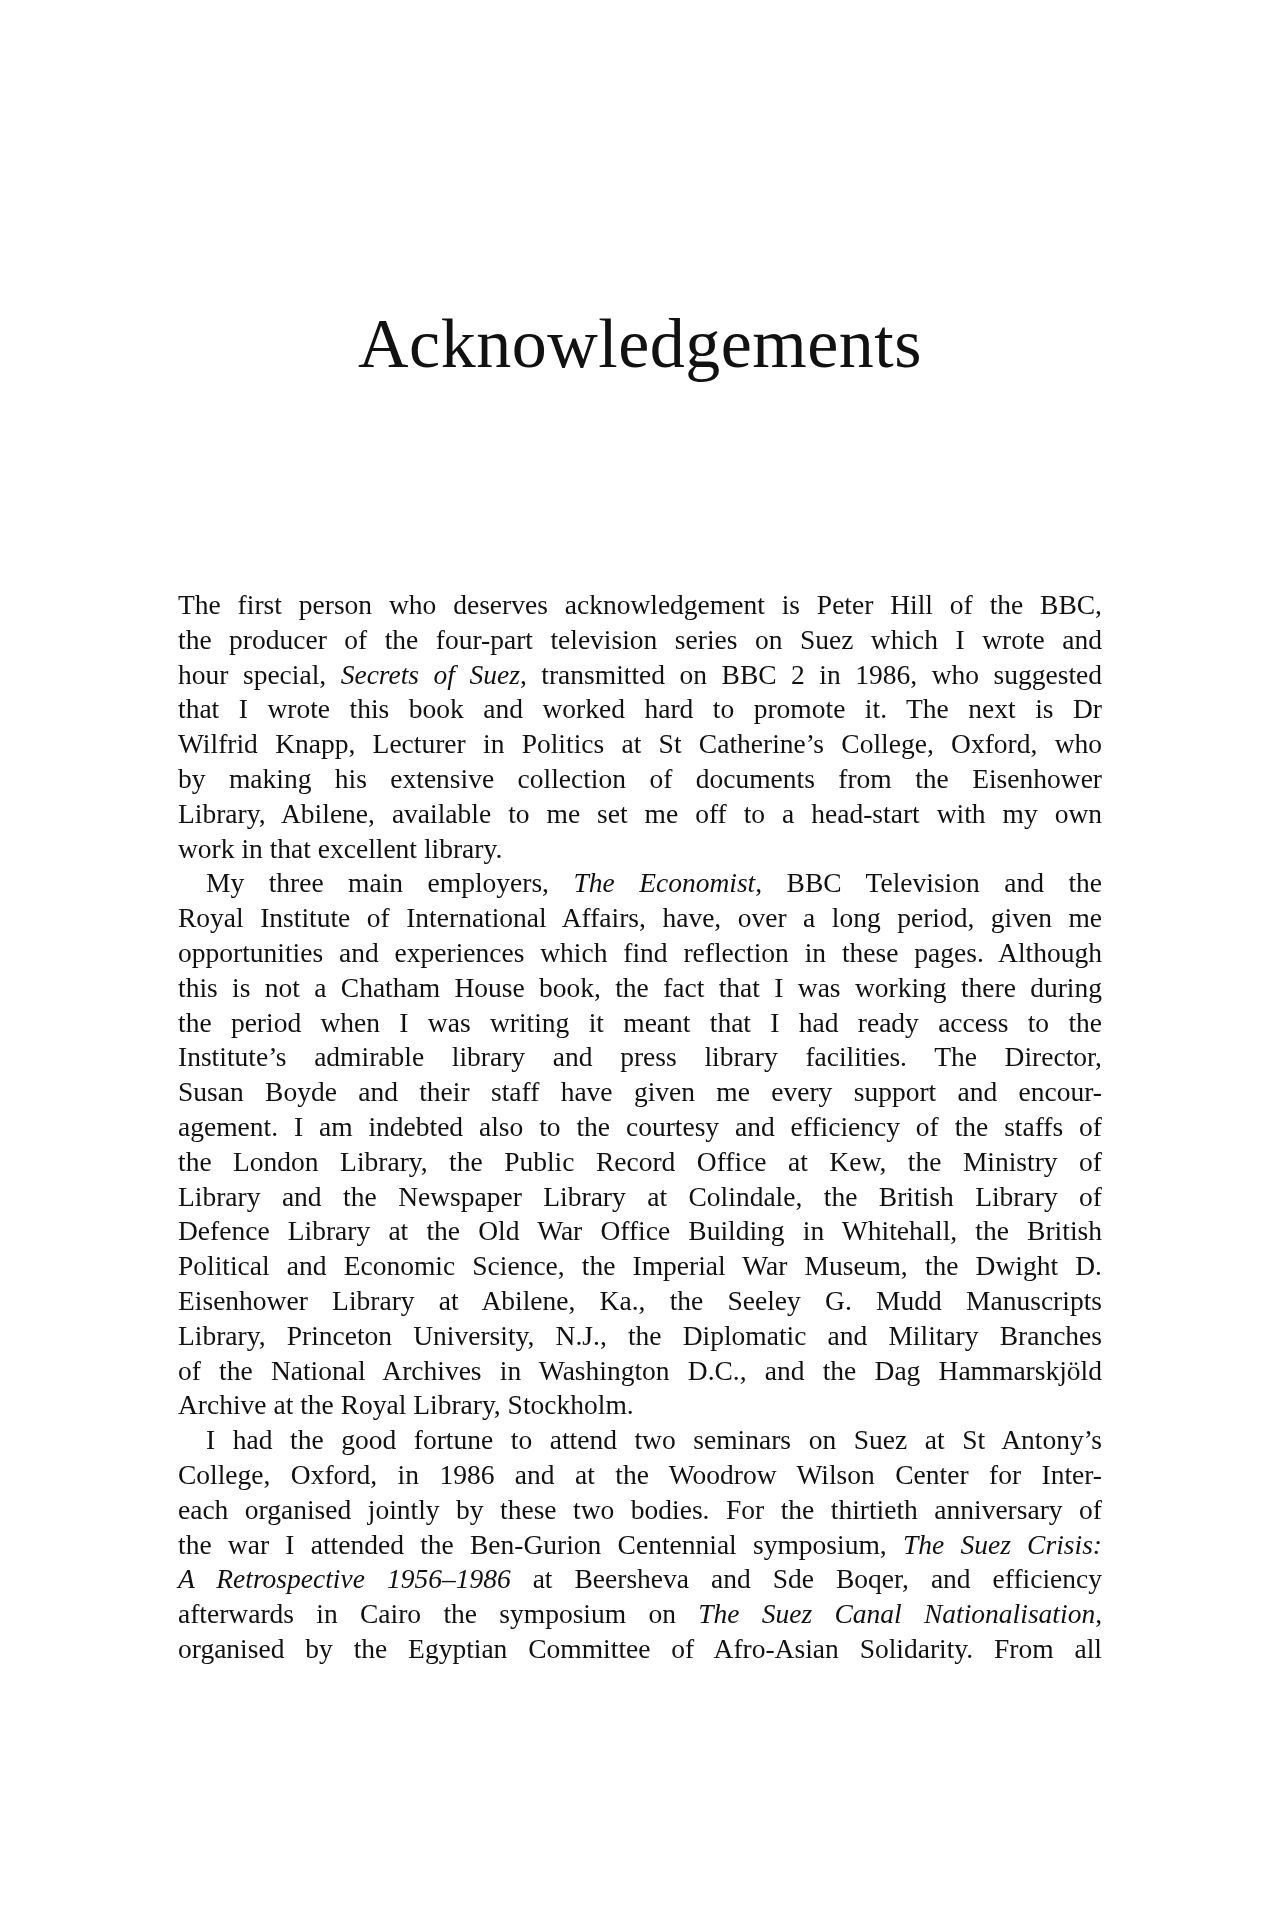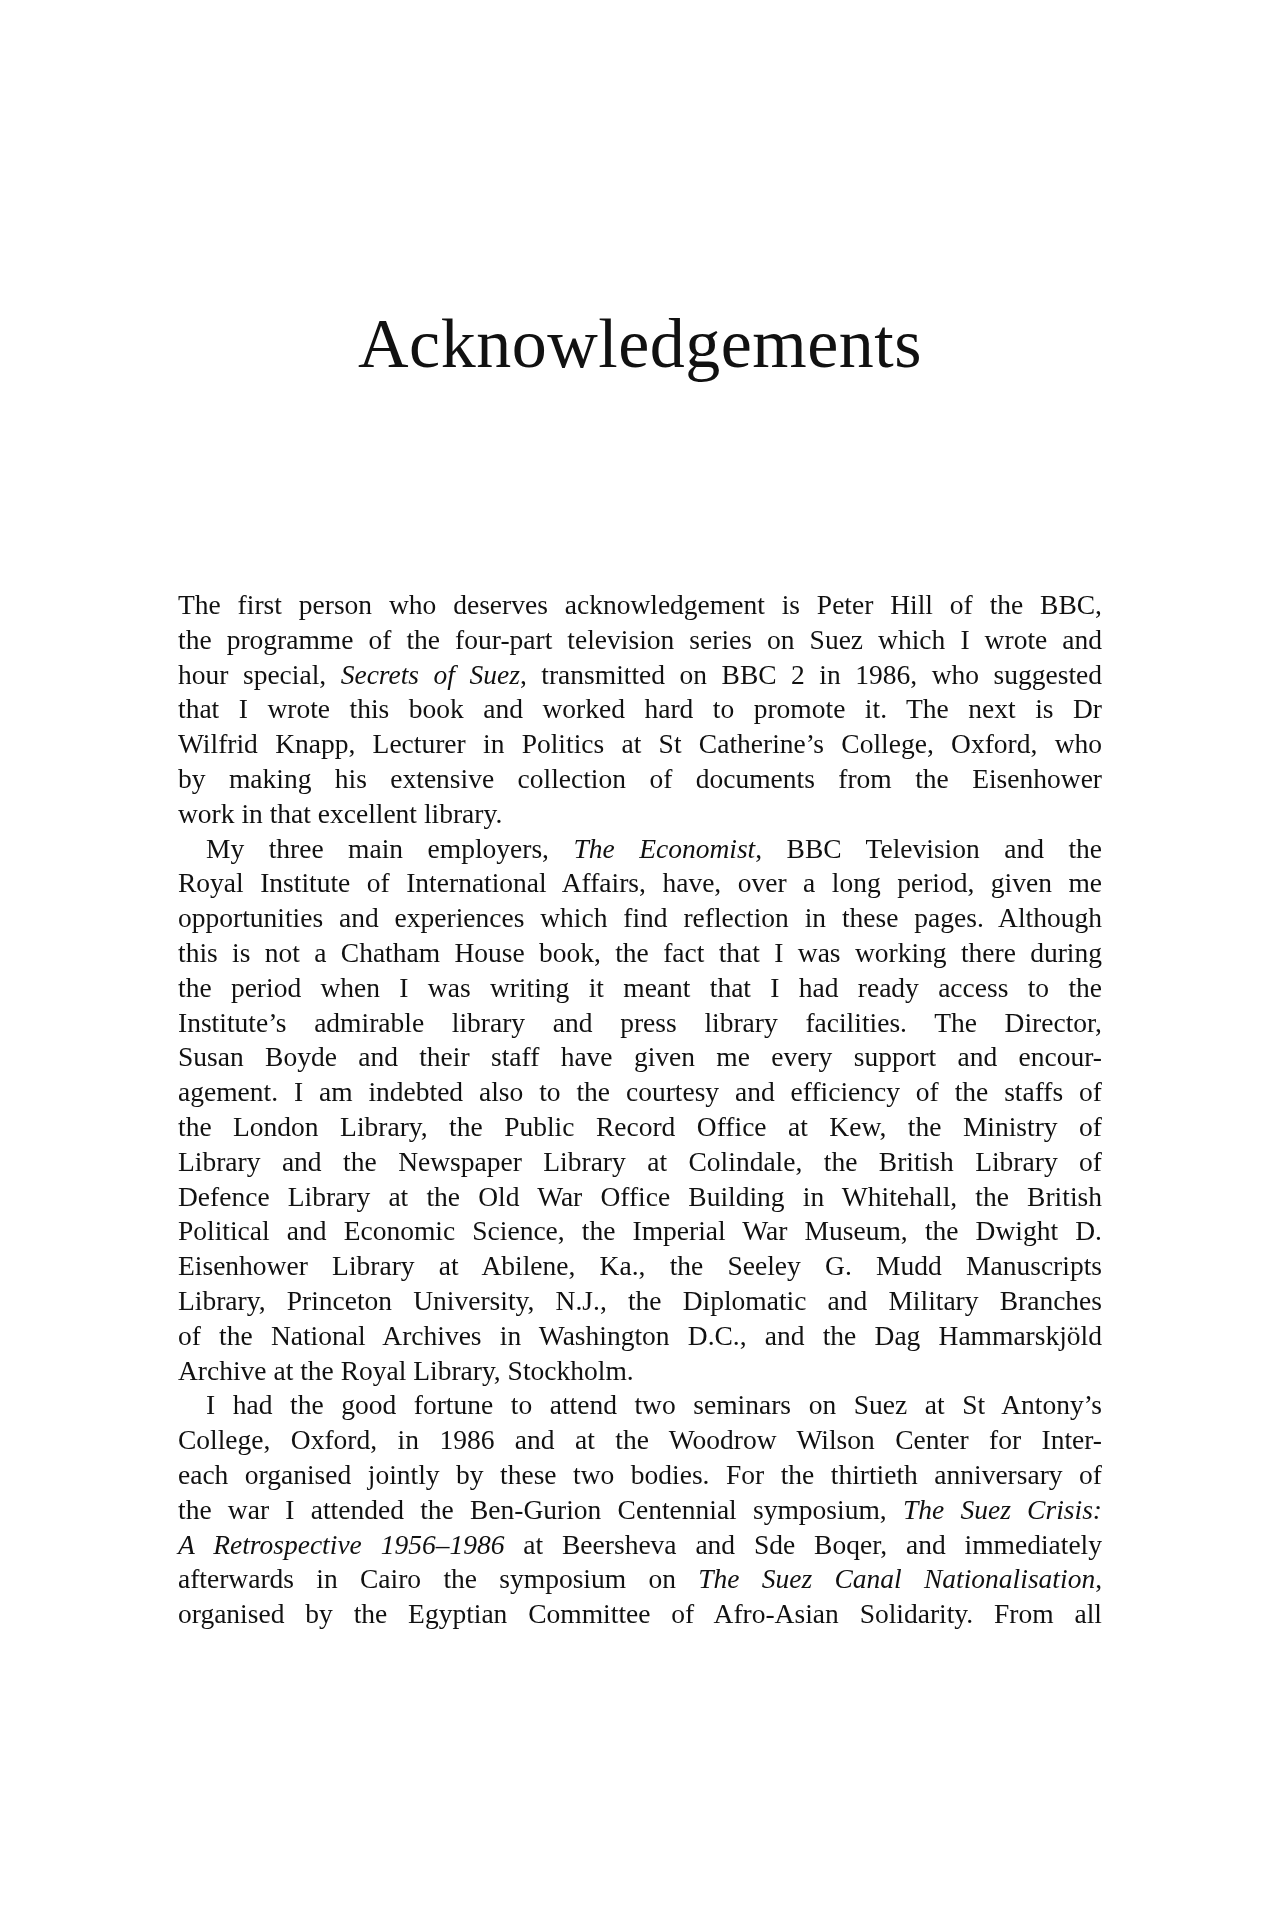--- a/index.html
+++ b/index.html
@@ -56,25 +56,26 @@
   em { font-style: italic; }
 </style>
 </head>
 <body>
 
 <div class="page">
   <h1 class="title">Acknowledgements</h1>
   <div class="body-text" id="body-text">
       <div>
         <span class="line"><span>The first person who deserves acknowledgement is Peter Hill of the BBC,</span></span>
-        <span class="line"><span>the programme of the four-part television series on Suez which I wrote and</span></span>
+        <span class="line"><span>the producer of the four-part television series on Suez which I wrote and</span></span>
         <span class="line"><span>hour special, </span><em>Secrets of Suez</em><span>, transmitted on BBC 2 in 1986, who suggested</span></span>
         <span class="line"><span>that I wrote this book and worked hard to promote it. The next is Dr</span></span>
         <span class="line"><span>Wilfrid Knapp, Lecturer in Politics at St Catherine’s College, Oxford, who</span></span>
         <span class="line"><span>by making his extensive collection of documents from the Eisenhower</span></span>
+        <span class="line"><span>Library, Abilene, available to me set me off to a head-start with my own</span></span>
         <span class="line last"><span>work in that excellent library.</span></span>
       </div>
       <div>
         <span class="line indent"><span>My three main employers, </span><em>The Economist</em><span>, BBC Television and the</span></span>
         <span class="line"><span>Royal Institute of International Affairs, have, over a long period, given me</span></span>
         <span class="line"><span>opportunities and experiences which find reflection in these pages. Although</span></span>
         <span class="line"><span>this is not a Chatham House book, the fact that I was working there during</span></span>
         <span class="line"><span>the period when I was writing it meant that I had ready access to the</span></span>
         <span class="line"><span>Institute’s admirable library and press library facilities. The Director,</span></span>
         <span class="line"><span>Susan Boyde and their staff have given me every support and encour-</span></span>
@@ -86,18 +87,18 @@
         <span class="line"><span>Eisenhower Library at Abilene, Ka., the Seeley G. Mudd Manuscripts</span></span>
         <span class="line"><span>Library, Princeton University, N.J., the Diplomatic and Military Branches</span></span>
         <span class="line"><span>of the National Archives in Washington D.C., and the Dag Hammarskjöld</span></span>
         <span class="line last"><span>Archive at the Royal Library, Stockholm.</span></span>
       </div>
       <div>
         <span class="line indent"><span>I had the good fortune to attend two seminars on Suez at St Antony’s</span></span>
         <span class="line"><span>College, Oxford, in 1986 and at the Woodrow Wilson Center for Inter-</span></span>
         <span class="line"><span>each organised jointly by these two bodies. For the thirtieth anniversary of</span></span>
         <span class="line"><span>the war I attended the Ben-Gurion Centennial symposium, </span><em>The Suez Crisis:</em></span>
-        <span class="line"><em>A Retrospective 1956–1986</em><span> at Beersheva and Sde Boqer, and immediately</span></span>
+        <span class="line"><em>A Retrospective 1956–1986</em><span> at Beersheva and Sde Boqer, and efficiency</span></span>
         <span class="line"><span>afterwards in Cairo the symposium on </span><em>The Suez Canal Nationalisation</em><span>,</span></span>
         <span class="line"><span>organised by the Egyptian Committee of Afro-Asian Solidarity. From all</span></span>
       </div>
     </div>
 </div>
 
 </body></html>

